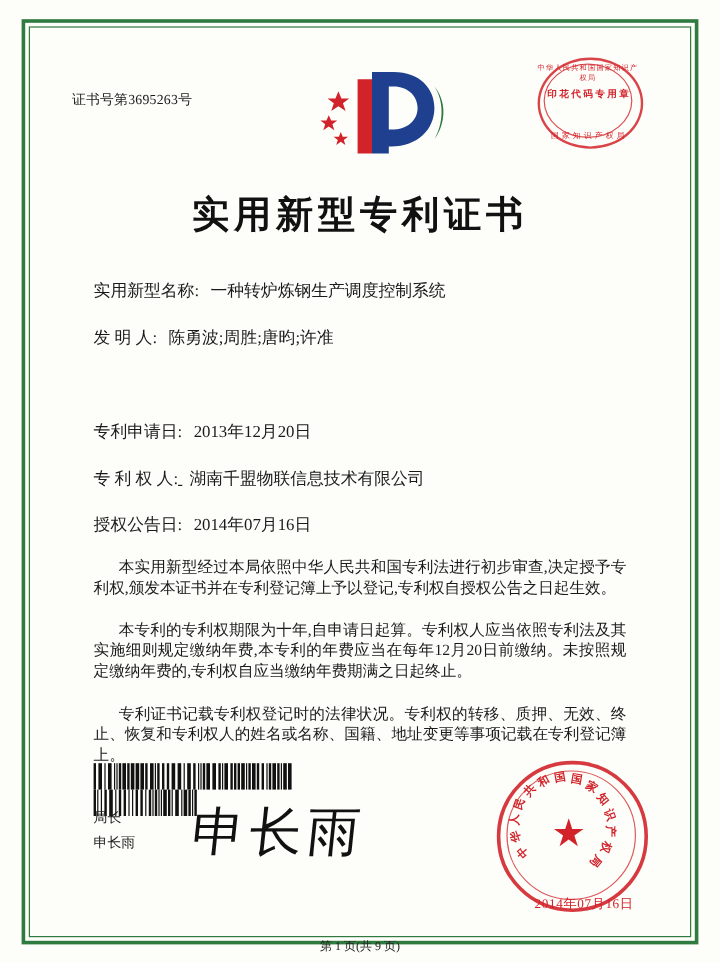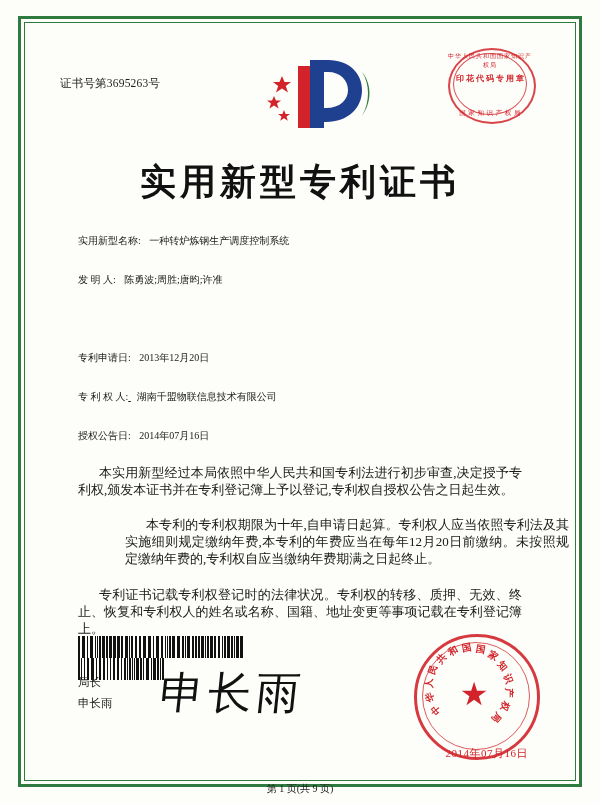--- a/index.html
+++ b/index.html
@@ -119,31 +119,31 @@
     letter-spacing: .5px;
     font-family: "Liberation Serif", serif;
   }
   
   .title {
     position: absolute;
     left: 0;
     top: 112px;
     width: 504px;
     text-align: center;
-    font-size: 36px;
+    font-size: 31px;
     font-weight: bold;
     letter-spacing: 4px;
     color: #111;
     font-family: "Liberation Serif", serif;
   }
   
   .field {
     position: absolute;
     left: 30px;
-    font-size: 10px;
+    font-size: 14px;
     color: #1a1a1a;
     font-family: "Liberation Serif", serif;
     white-space: nowrap;
   }
   .field .lbl {
     display: inline-block;
   }
   .field .val {
     display: inline-block;
     margin-left: 6px;
@@ -160,21 +160,21 @@
     left: 30px;
     width: 444px;
     font-size: 13px;
     line-height: 17px;
     color: #1a1a1a;
     text-align: justify;
     text-indent: 21px;
     font-family: "Liberation Serif", serif;
   }
   .p1 { top: 418px; }
-  .p2 { top: 470px; margin-left: 47px; }
+  .p2 { top: 470px; }
   .p3 { top: 540px; }
   
   .barcode {
     position: absolute;
     left: 30px;
     top: 590px;
     width: 166px;
     height: 22px;
   }
   .barcode span {

